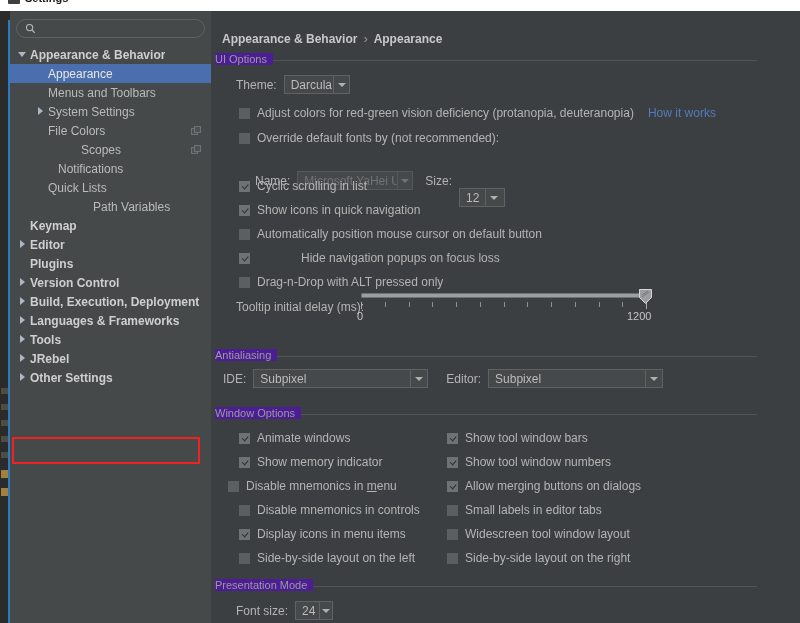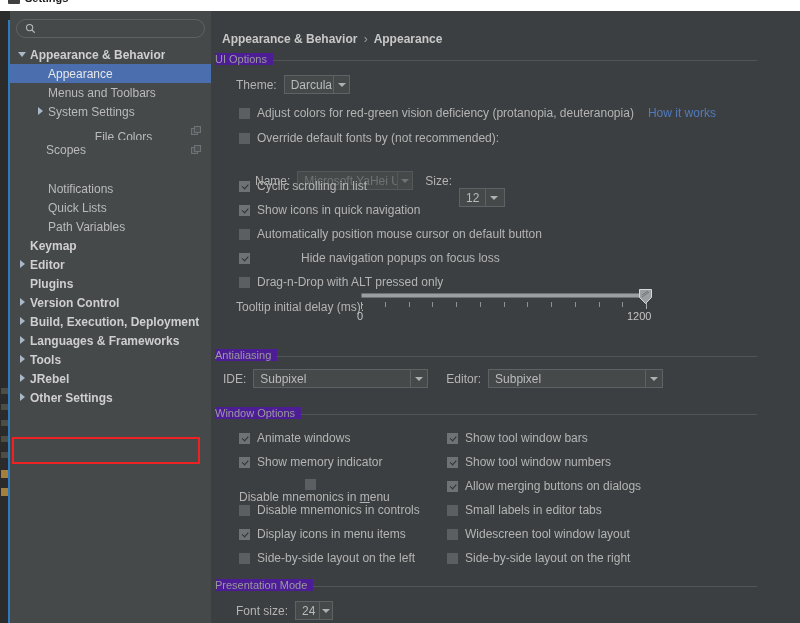--- a/index.html
+++ b/index.html
@@ -163,45 +163,45 @@
           <span class="tree-label">Appearance</span>
         </div>
         <div class="tree-row" style="padding-left: 26px;">
           <span class="arrow none"></span>
           <span class="tree-label">Menus and Toolbars</span>
         </div>
         <div class="tree-row" style="padding-left: 26px;">
           <span class="arrow right"></span>
           <span class="tree-label">System Settings</span>
         </div>
-        <div class="tree-row" style="padding-left: 26px; flex-direction: column;">
+        <div class="tree-row" style="padding-left: 26px;">
           <span class="arrow none"></span>
           <span class="tree-label">File Colors</span>
           <svg class="copy-icon" viewBox="0 0 10 10">
             <rect x="0.5" y="2.5" width="6" height="6" fill="#4e5254" stroke="#6e7274" stroke-width="1"></rect>
             <rect x="3.5" y="0.5" width="6" height="6" fill="#4e5254" stroke="#6e7274" stroke-width="1"></rect>
           </svg>
         </div>
-        <div class="tree-row" style="padding-left: 24px;">
+        <div class="tree-row" style="padding-left: 34px; margin-left: 25px;">
           <span class="arrow none"></span>
           <span class="tree-label">Scopes</span>
           <svg class="copy-icon" viewBox="0 0 10 10">
             <rect x="0.5" y="2.5" width="6" height="6" fill="#4e5254" stroke="#6e7274" stroke-width="1"></rect>
             <rect x="3.5" y="0.5" width="6" height="6" fill="#4e5254" stroke="#6e7274" stroke-width="1"></rect>
           </svg>
         </div>
-        <div class="tree-row" style="padding-left: 26px; margin-top: 20px;">
+        <div class="tree-row" style="padding-left: 36px;">
           <span class="arrow none"></span>
           <span class="tree-label">Notifications</span>
         </div>
         <div class="tree-row" style="padding-left: 26px;">
           <span class="arrow none"></span>
           <span class="tree-label">Quick Lists</span>
         </div>
-        <div class="tree-row" style="padding-left: 26px;">
+        <div class="tree-row" style="padding-left: 26px; gap: 45px;">
           <span class="arrow none"></span>
           <span class="tree-label">Path Variables</span>
         </div>
         <div class="tree-row bold" style="padding-left: 8px;">
           <span class="arrow none"></span>
           <span class="tree-label">Keymap</span>
         </div>
         <div class="tree-row bold" style="padding-left: 8px;">
           <span class="arrow right"></span>
           <span class="tree-label">Editor</span>
@@ -357,21 +357,21 @@
       <div class="group-title">Window Options</div>
       <div id="win-left">
           <div class="row" style="left: 28px; top: 24px;">
             <span class="cb on"></span>
             <span class="cb-label">Animate windows</span>
           </div>
           <div class="row" style="left: 28px; top: 48px;">
             <span class="cb on"></span>
             <span class="cb-label">Show memory indicator</span>
           </div>
-          <div class="row" style="left: 28px; top: 72px; flex-direction: column;">
+          <div class="row" style="left: 17px; top: 72px;">
             <span class="cb off"></span>
             <span class="cb-label">Disable mnemonics in <u>m</u>enu</span>
           </div>
           <div class="row" style="left: 28px; top: 96px;">
             <span class="cb off"></span>
             <span class="cb-label">Disable mnemonics in controls</span>
           </div>
           <div class="row" style="left: 28px; top: 120px;">
             <span class="cb on"></span>
             <span class="cb-label">Display icons in menu items</span>

